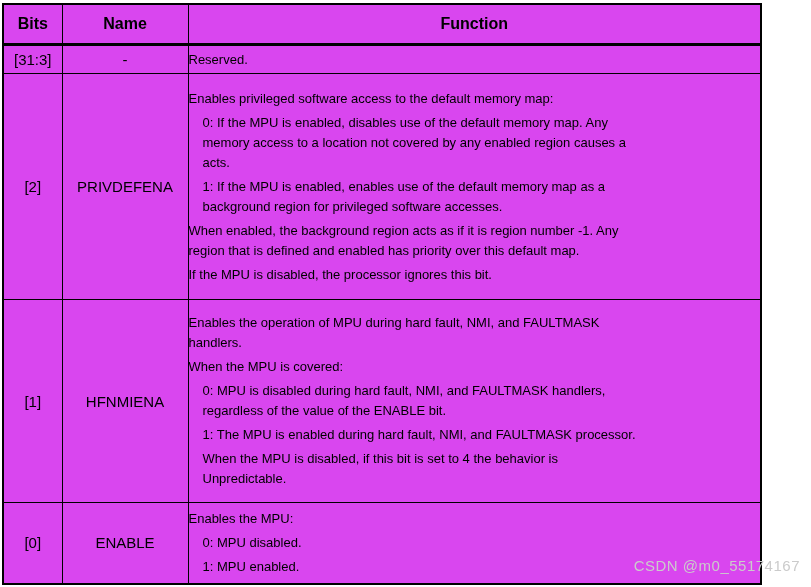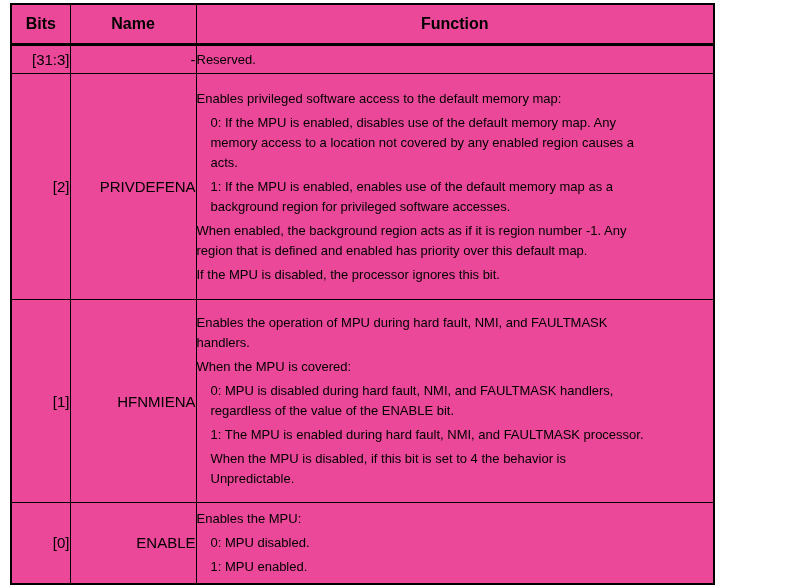--- a/index.html
+++ b/index.html
@@ -13,45 +13,45 @@
   .page {
     position: relative;
     width: 811px;
     height: 587px;
     background: #ffffff;
     font-family: "Liberation Sans", "DejaVu Sans", sans-serif;
     color: #000000;
   }
   table.reg-table {
     position: absolute;
-    left: 10px;
+    left: 2px;
     top: 3px;
-    width: 705px;
+    width: 760px;
     border-collapse: collapse;
     table-layout: fixed;
-    background: #ec4899;
+    background: #d946ef;
   }
   table.reg-table col.c-bits { width: 59px; }
   table.reg-table col.c-name { width: 126px; }
   table.reg-table td, table.reg-table th {
     border: 1px solid #000000;
     vertical-align: middle;
     font-size: 15px;
     padding: 0;
   }
   table.reg-table { border: 2px solid #000000; }
   table.reg-table thead th {
     border-bottom: 3px solid #000000;
     font-weight: bold;
     font-size: 16px;
     text-align: center;
     height: 38px;
   }
   td.bits-cell, td.name-cell {
-    text-align: right;
+    text-align: center;
     padding-left: 7px;
     padding-right: 2px;
   }
   td.fn-cell {
     padding-left: 6px;
     padding-right: 4px;
   }
   .ln {
     line-height: 20px;
     white-space: nowrap;
@@ -133,13 +133,14 @@
         <td class="name-cell">ENABLE</td>
         <td class="fn-cell">
           <div class="ln">Enables the MPU:</div>
           <div class="ln ind para">0: MPU disabled.</div>
           <div class="ln ind para">1: MPU enabled.</div>
         </td>
       </tr>
     </tbody>
   </table>
 
+  <div class="watermark">CSDN @m0_55174167</div>
 </div>
 
 </body></html>

